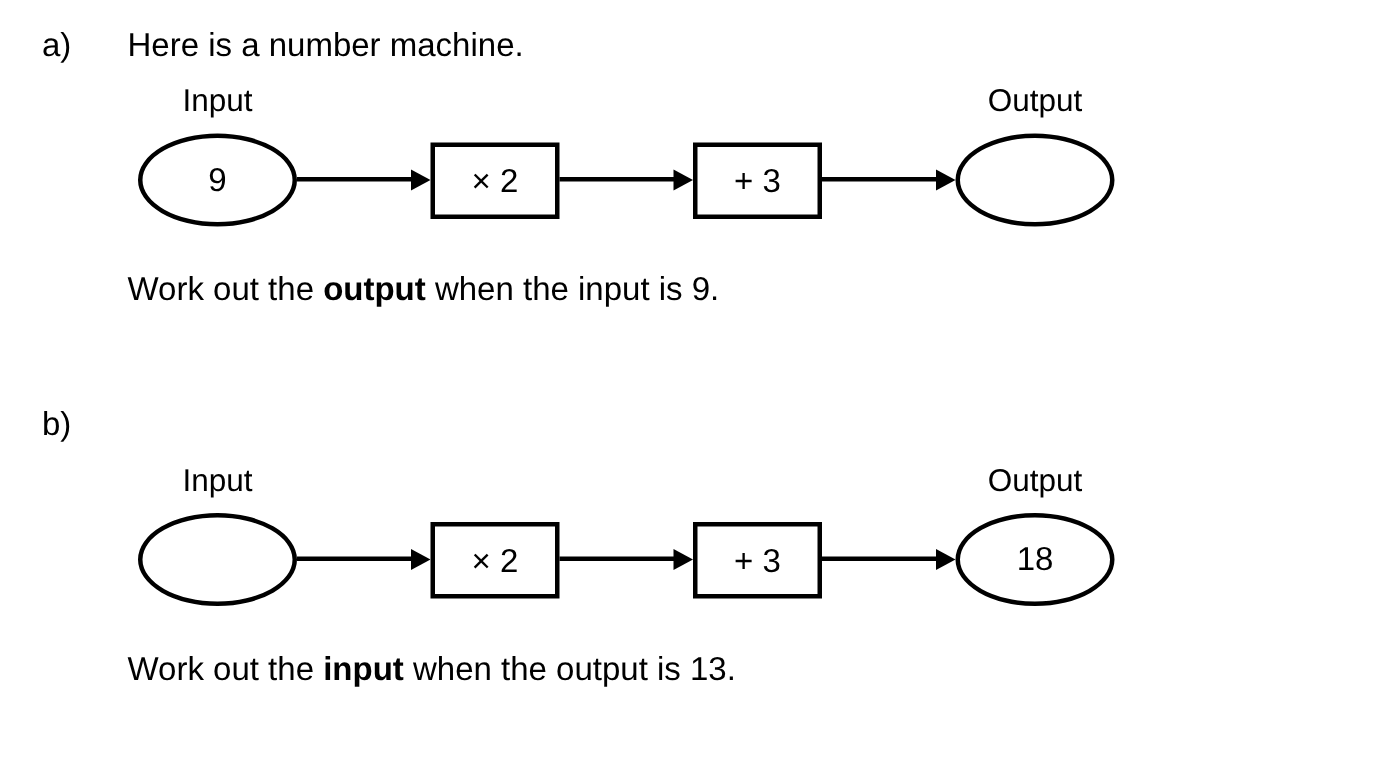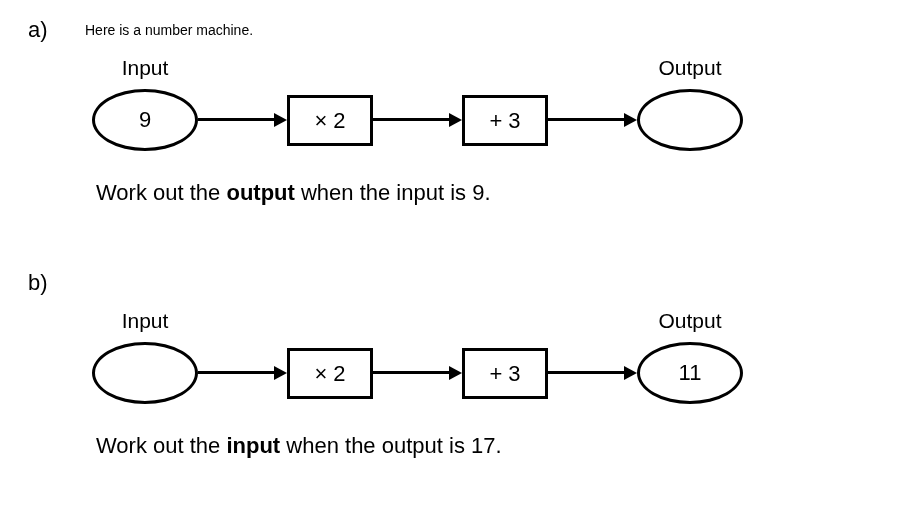--- a/index.html
+++ b/index.html
@@ -16,21 +16,21 @@
   .section { position: absolute; left: 0; width: 920px; height: 253px; }
   #section-a { top: 0; }
   #section-b { top: 253px; }
 
   .part-label {
     position: absolute; left: 28px; top: 17px;
     font-size: 22px; line-height: 26px;
   }
   .heading {
     position: absolute; left: 85px; top: 17px;
-    font-size: 14px; line-height: 26px;
+    font-size: 22px; line-height: 26px;
   }
 
   .node-label {
     position: absolute; top: 55px; width: 106px;
     text-align: center; font-size: 21px; line-height: 25px;
   }
   .node-label.input-pos  { left: 92px; }
   .node-label.output-pos { left: 637px; }
 
   .ellipse {
@@ -60,21 +60,21 @@
     height: 3px; background: #000000;
   }
   .arrow .head {
     position: absolute; right: 0; top: 1px; width: 0; height: 0;
     border-left: 13px solid #000000;
     border-top: 7px solid transparent;
     border-bottom: 7px solid transparent;
   }
 
   .question {
-    position: absolute; left: 96px; top: 180px;
+    position: absolute; left: 85px; top: 180px;
     font-size: 22px; line-height: 26px;
   }
   .question .q-bold { font-weight: bold; }
 </style>
 </head>
 <body>
 
 <div class="canvas">
 
   <div class="section" id="section-a">
@@ -147,21 +147,21 @@
     <div class="opbox op2">
       <span>+ 3</span>
     </div>
 
     <div class="arrow a3">
       <div class="shaft"></div>
       <div class="head"></div>
     </div>
 
     <div class="ellipse output-pos">
-      <span>11</span>
+      <span>18</span>
     </div>
 
     <div class="question">
-      <span>Work out the </span><span class="q-bold">input</span><span> when the output is 17.</span>
+      <span>Work out the </span><span class="q-bold">input</span><span> when the output is 13.</span>
     </div>
   </div>
 
 </div>
 
 </body></html>

